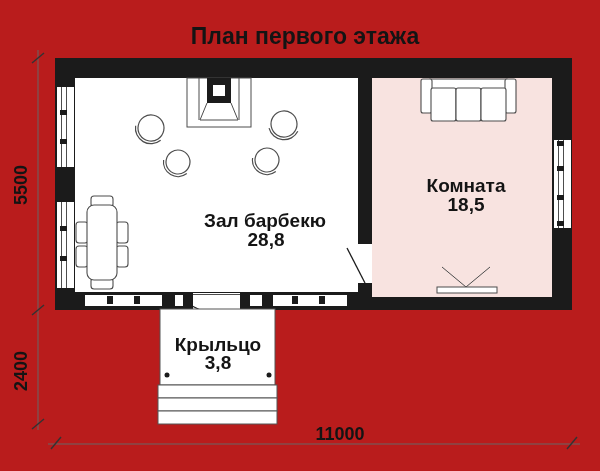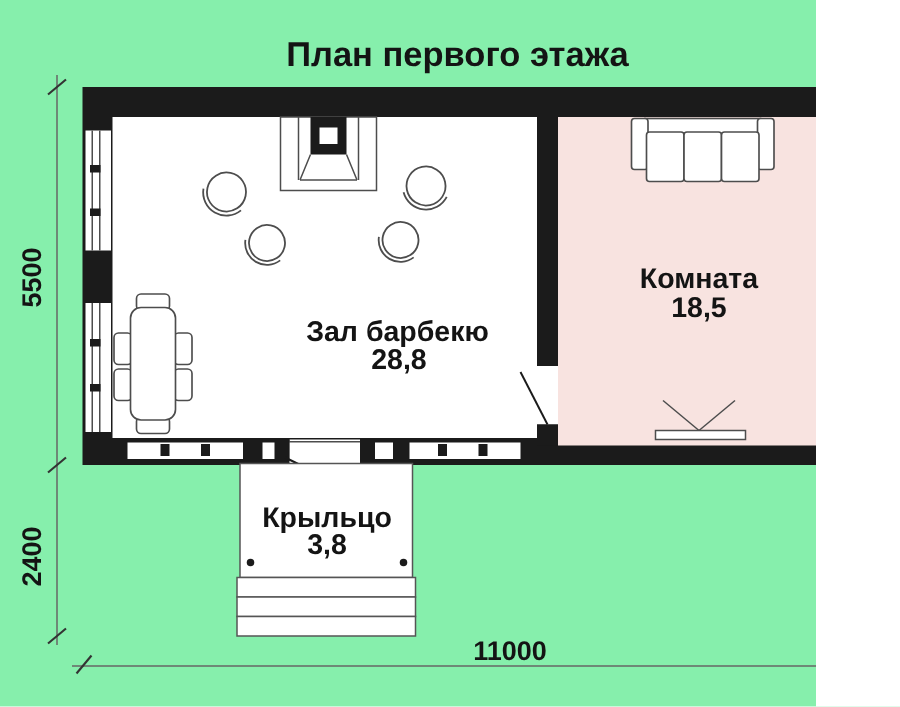--- a/index.html
+++ b/index.html
@@ -1,17 +1,17 @@
 <!DOCTYPE html>
 <html><head>
 <meta charset="utf-8">
 <style>
   html,body{margin:0;padding:0;background:#ffffff;}
   .stage{
-    position:relative;width:544px;height:471px;background:#86efac;
+    position:relative;width:600px;height:471px;background:#b91c1c;
     font-family:"Liberation Sans", sans-serif;overflow:hidden;
   }
   svg{display:block;}
   text{font-family:"Liberation Sans", sans-serif;font-weight:bold;fill:#141414;}
 </style>
 </head>
 <body>
 
 <div class="stage">
 <svg width="600" height="471" viewBox="0 0 600 471">

